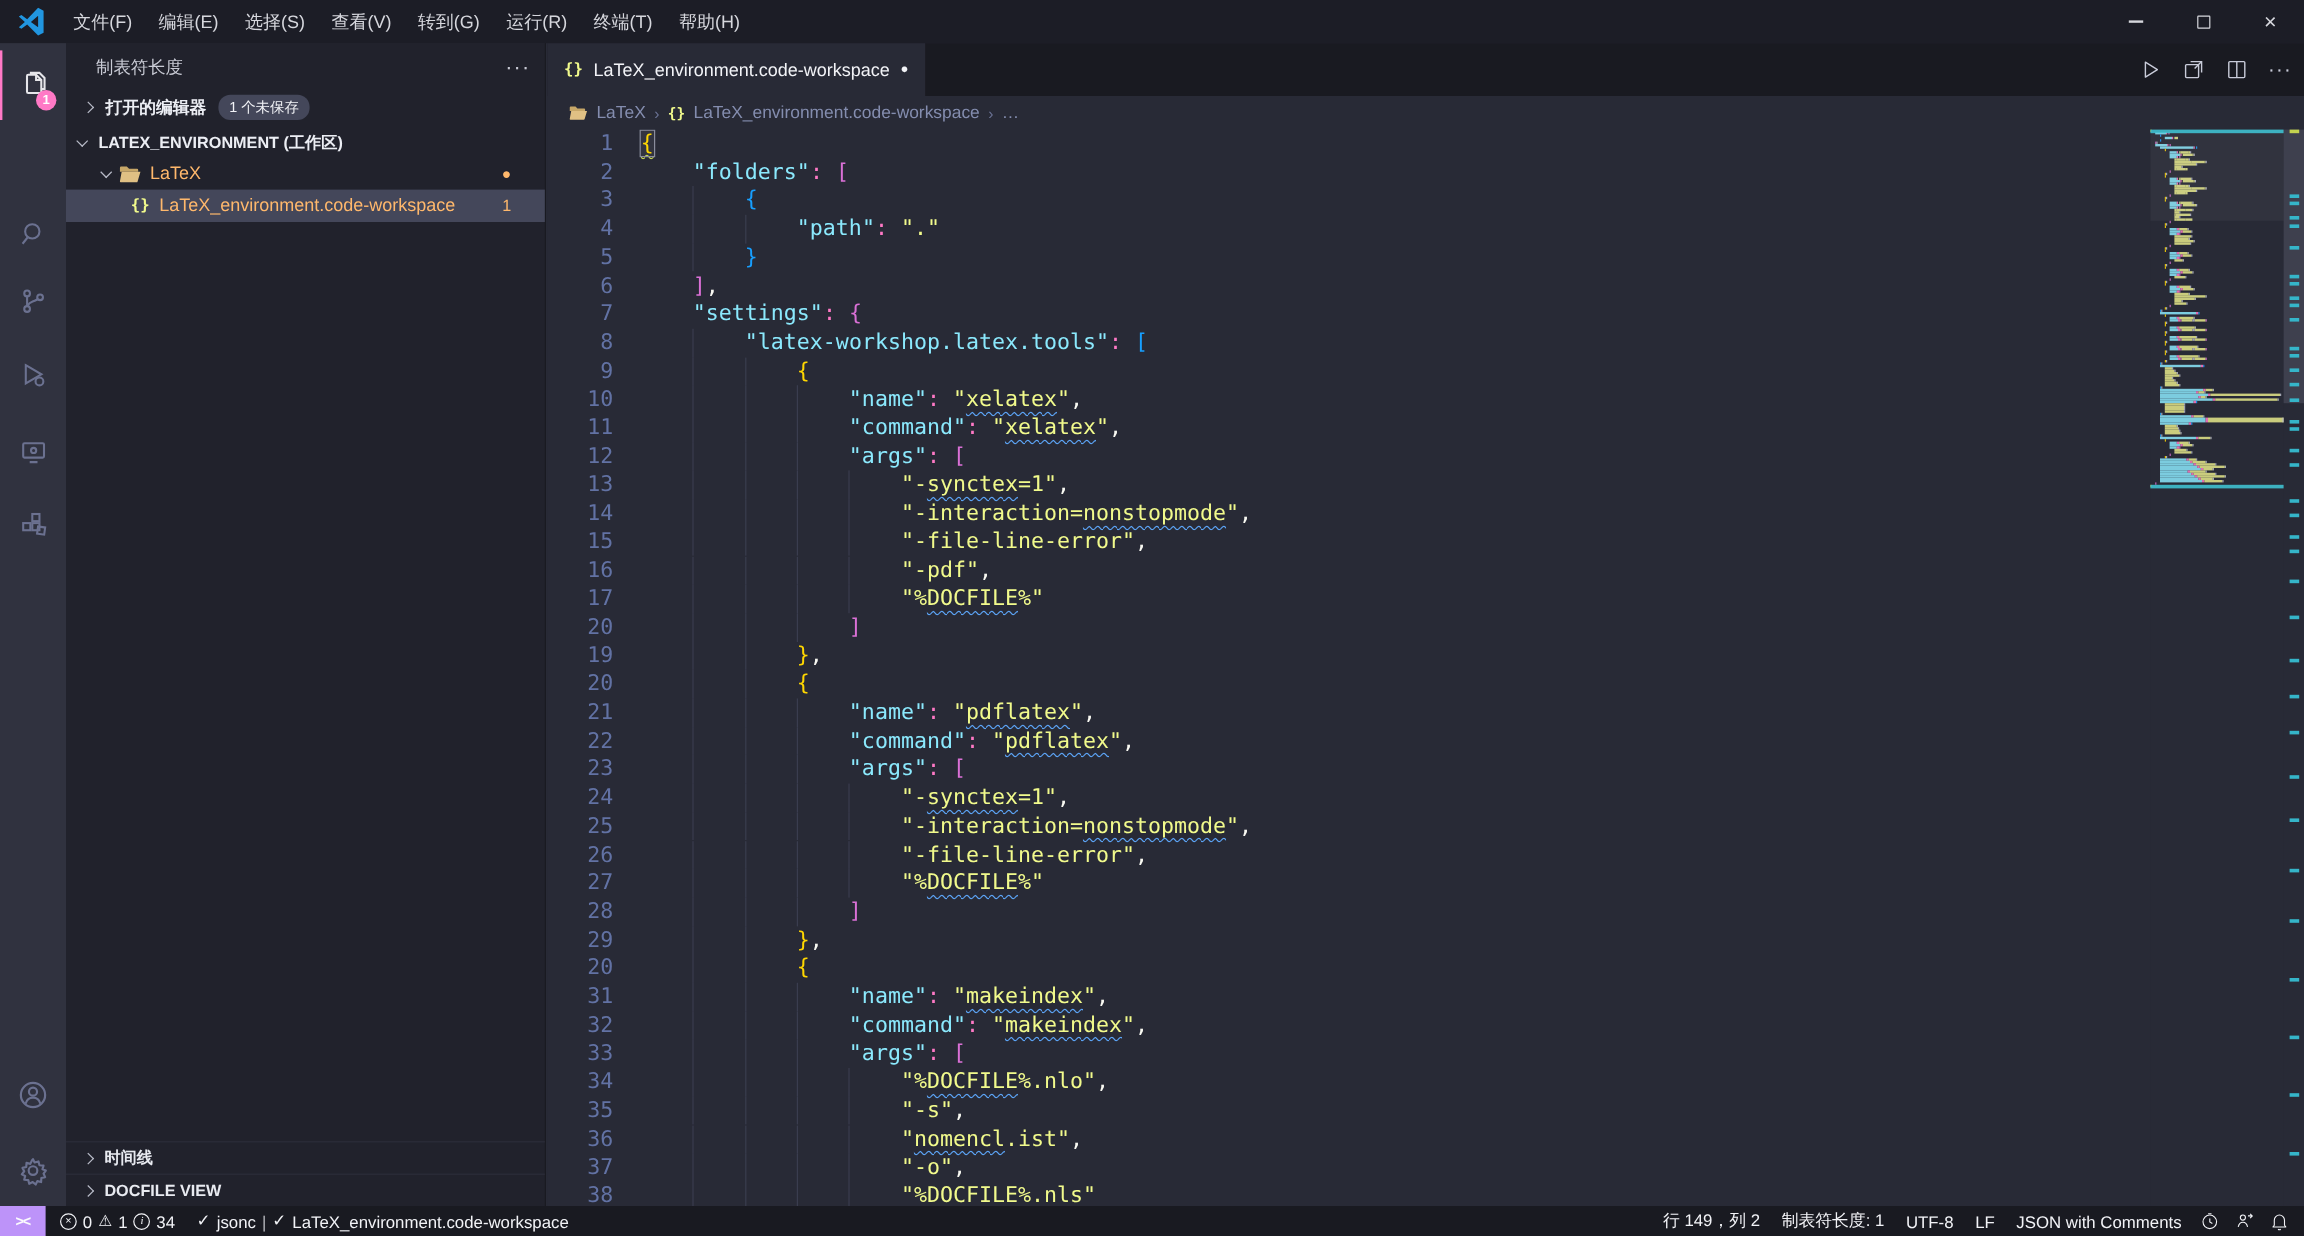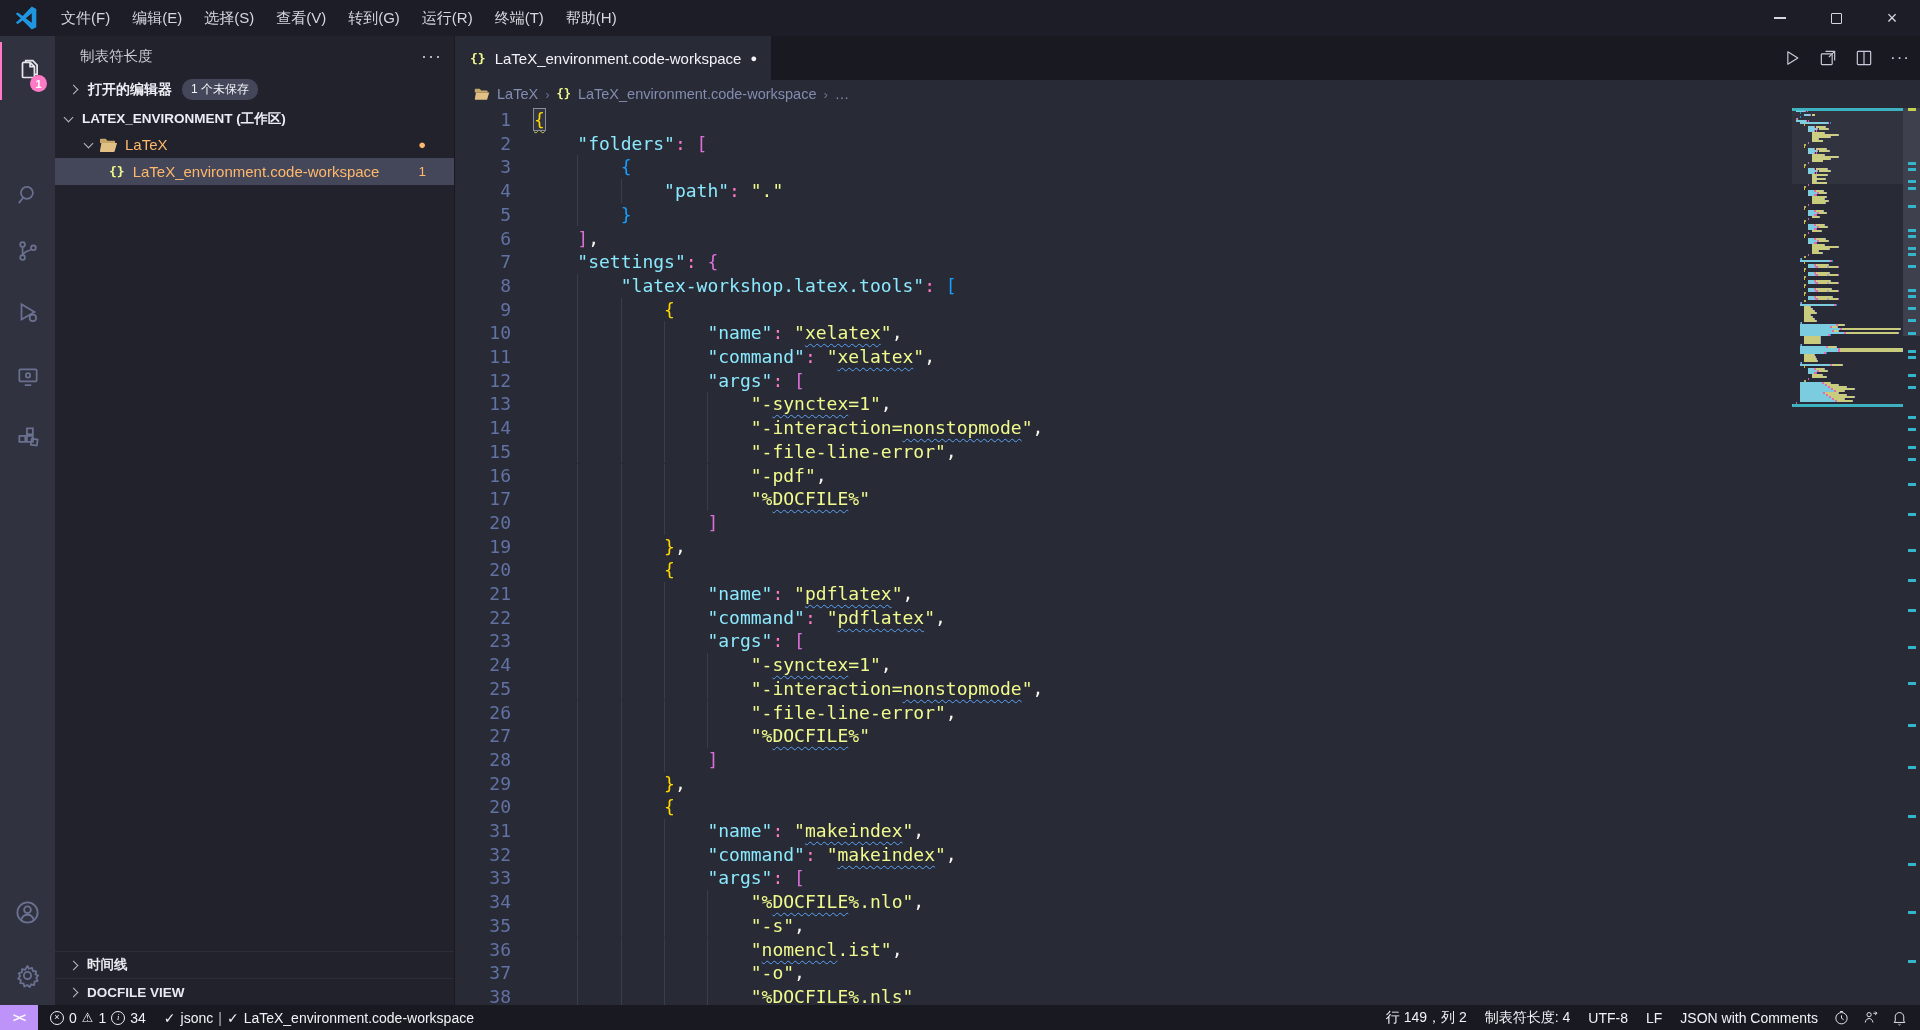--- a/index.html
+++ b/index.html
@@ -785,21 +785,21 @@
       <span>jsonc</span>
       <span style="opacity:.7;">|</span>
       <span>✓</span>
       <span>LaTeX_environment.code-workspace</span>
     </div>
     <div class="sb-right">
       <div class="sb-item">
           <span>行 149，列 2</span>
         </div>
       <div class="sb-item">
-          <span>制表符长度: 4</span>
+          <span>制表符长度: 1</span>
         </div>
       <div class="sb-item">
           <span>UTF-8</span>
         </div>
       <div class="sb-item">
           <span>LF</span>
         </div>
       <div class="sb-item">
           <span>JSON with Comments</span>
         </div>

